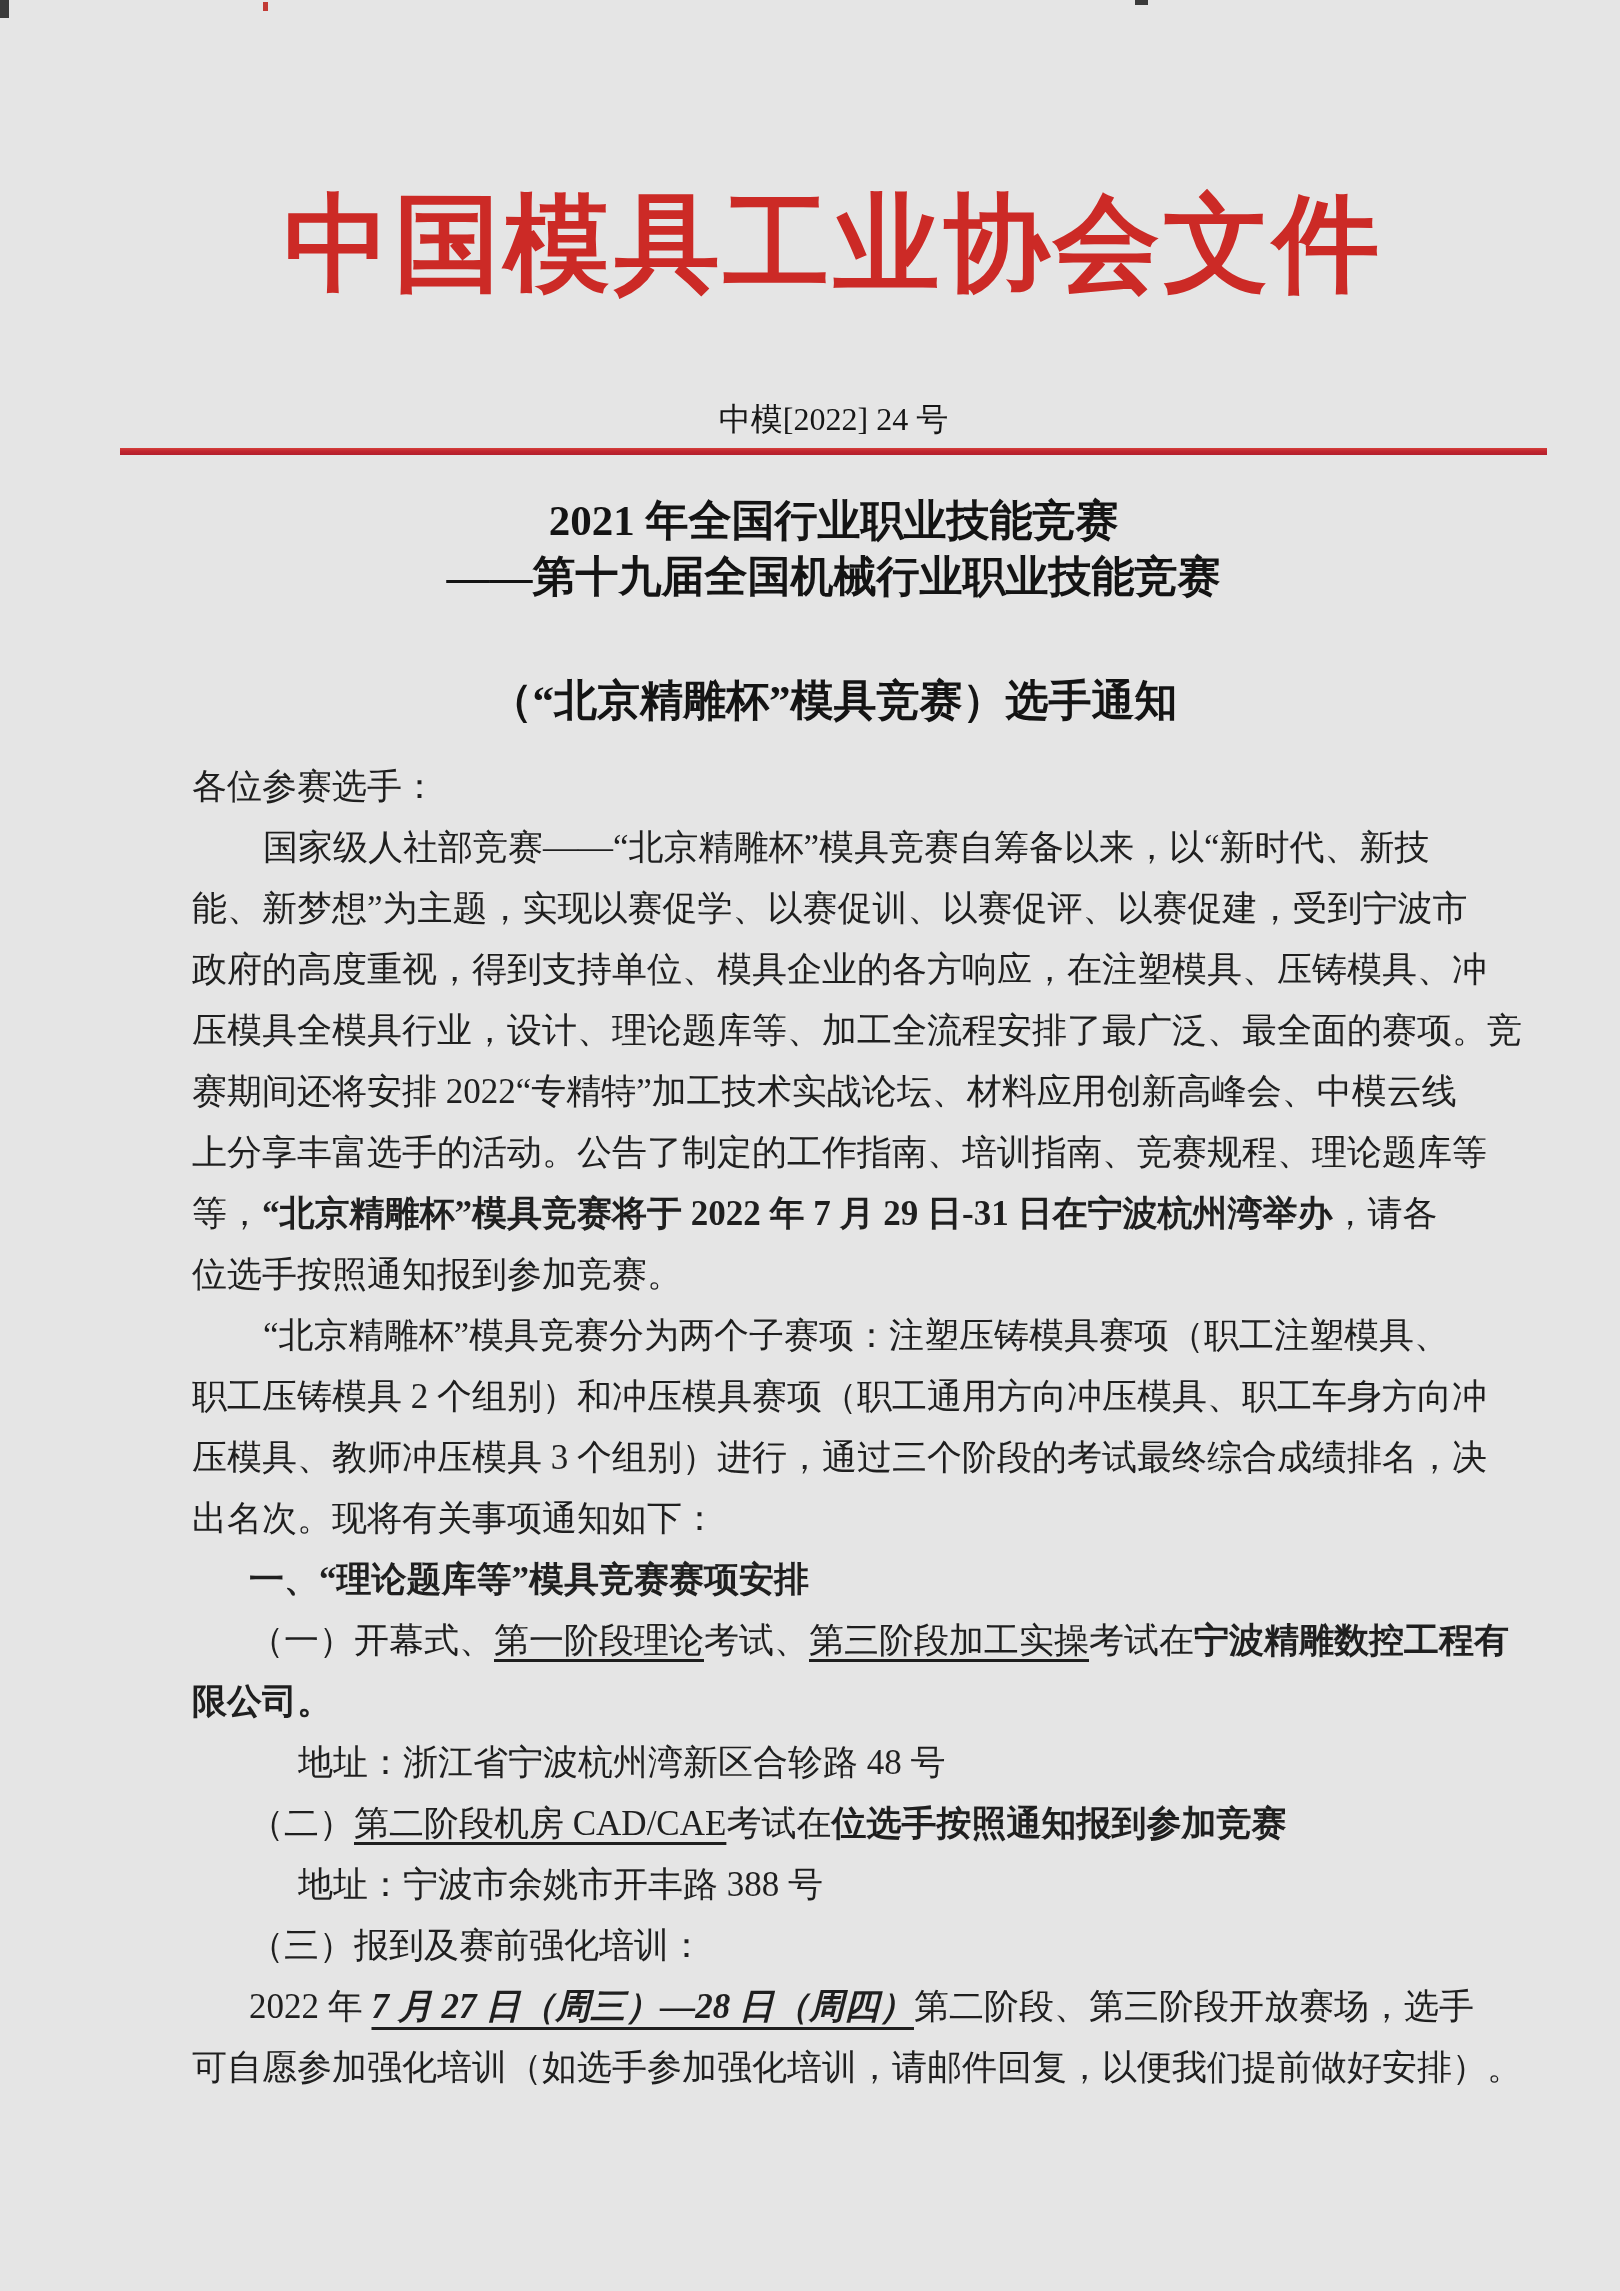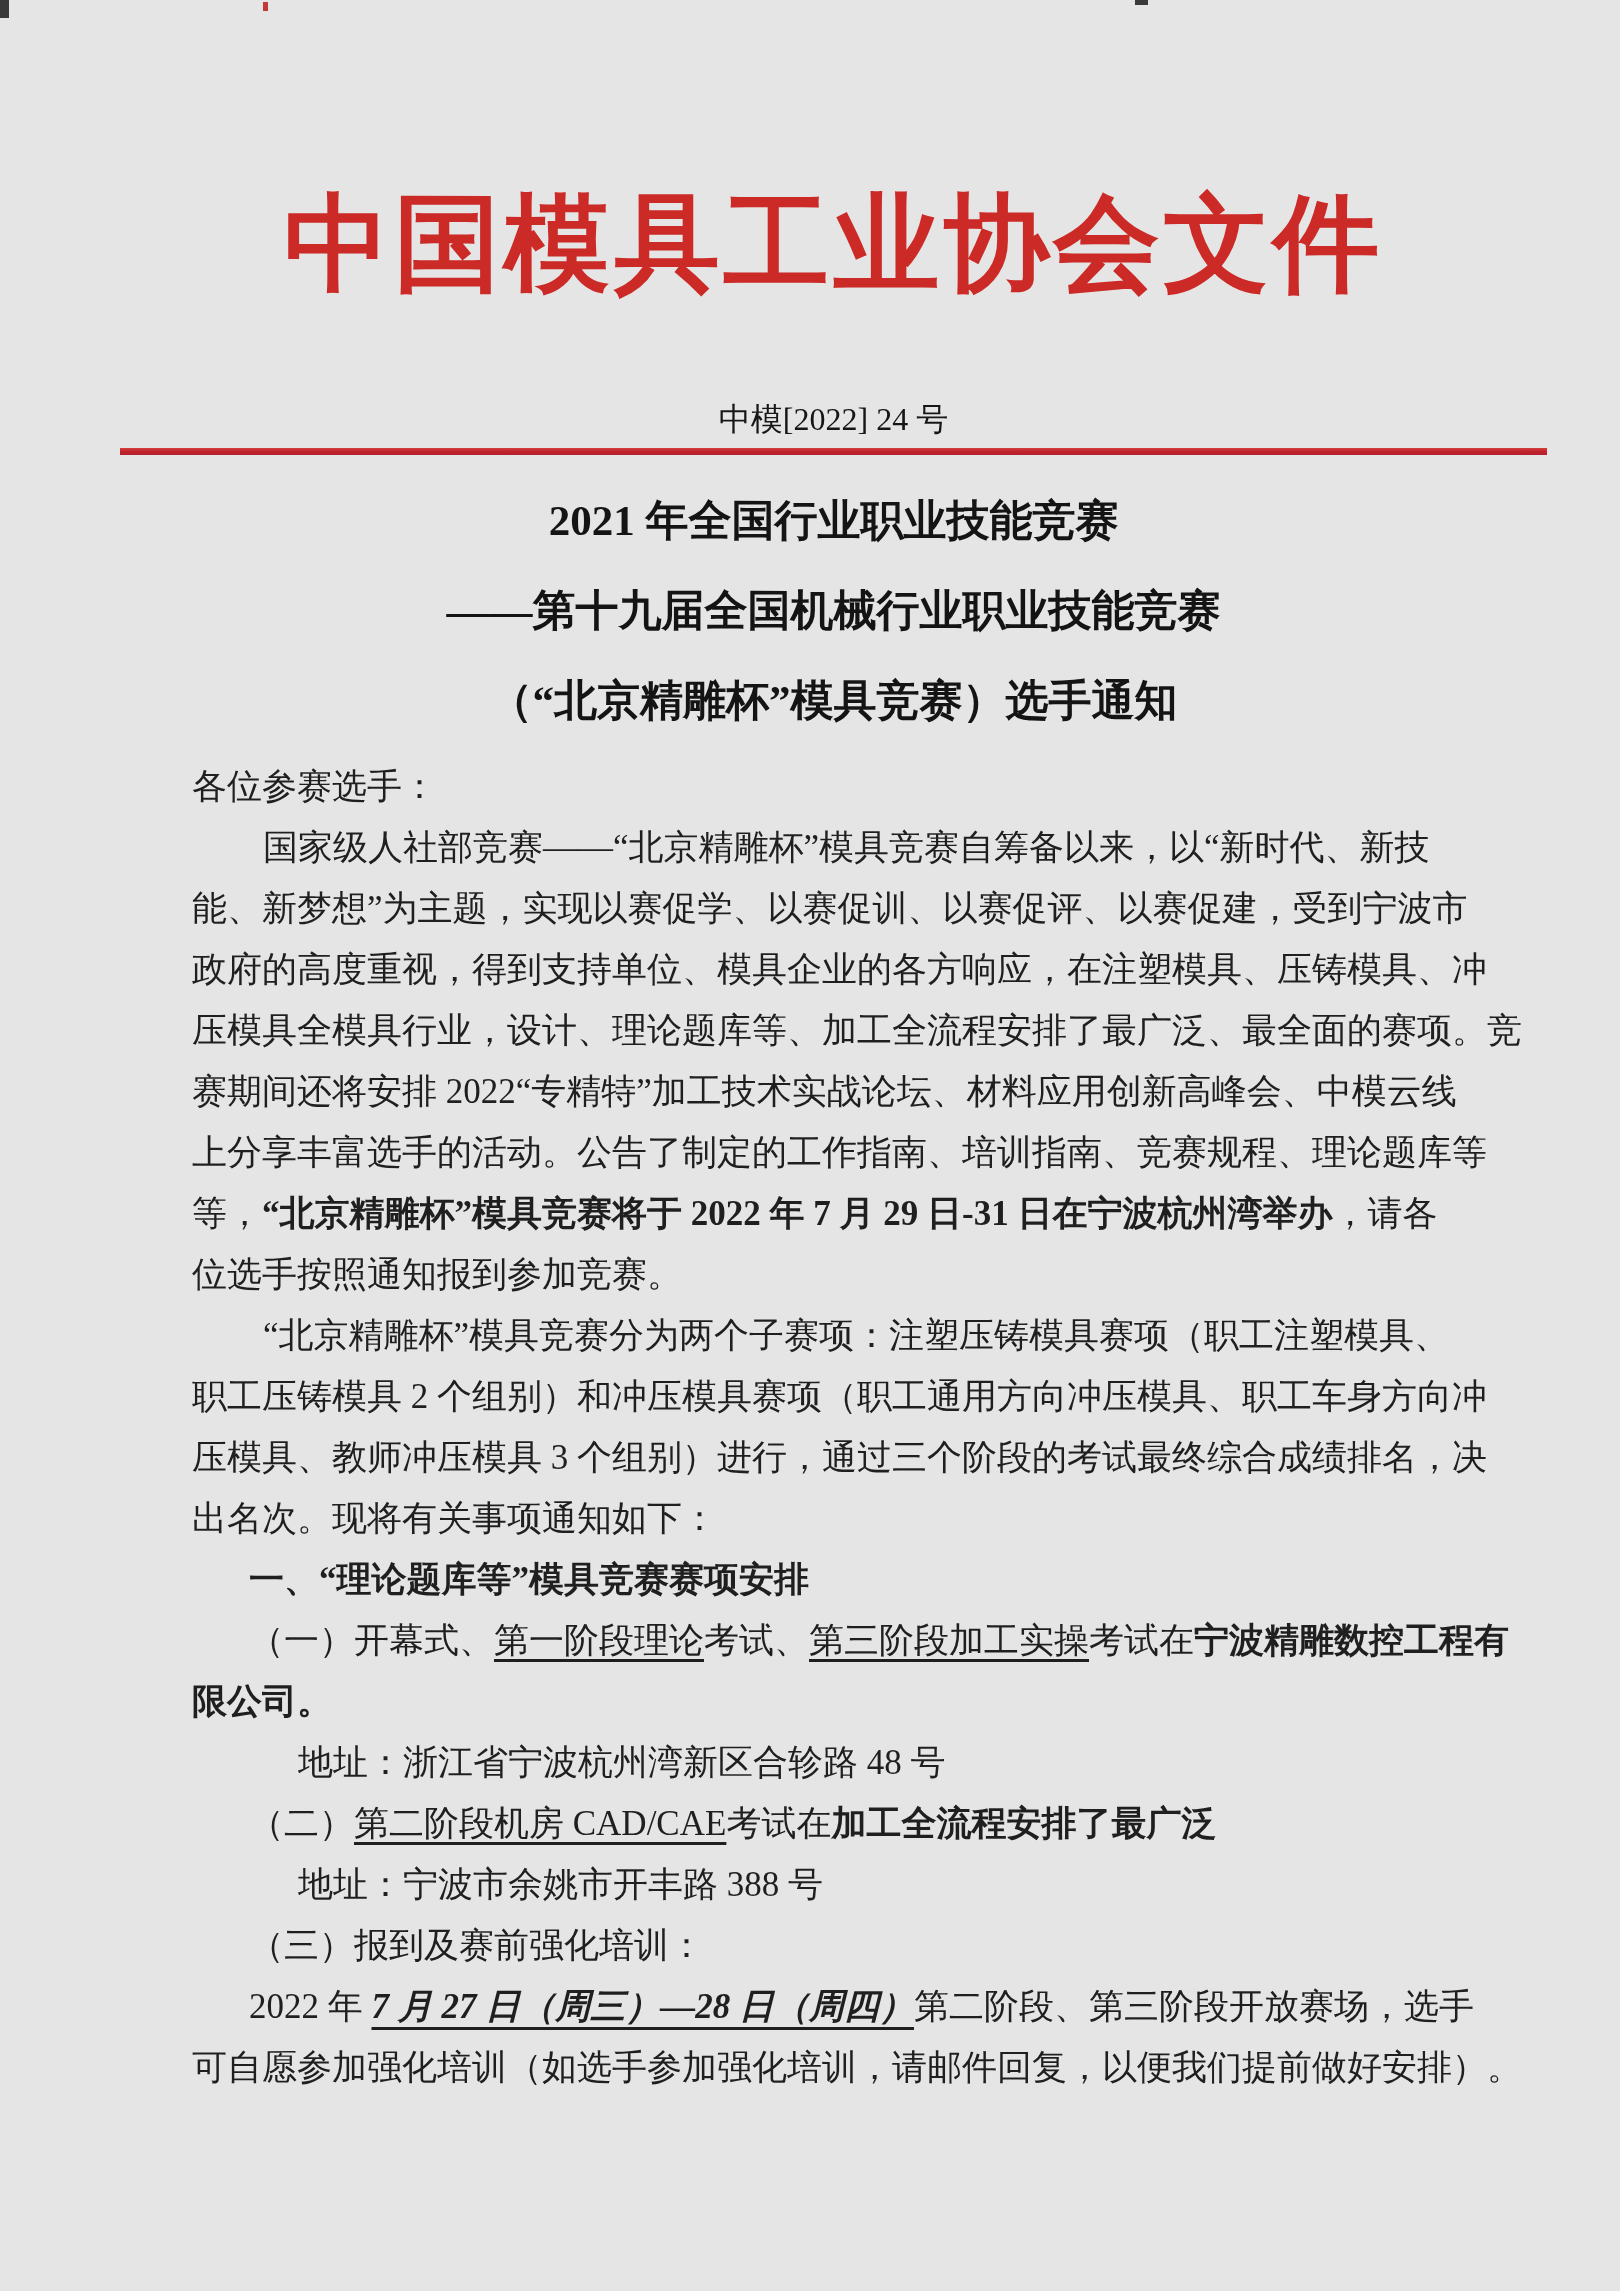--- a/index.html
+++ b/index.html
@@ -51,21 +51,21 @@
   .doc-heading{
     position:absolute;
     left:120px; width:1427px;
     text-align:center;
     font-size:43px;
     font-weight:bold;
     color:#141414;
     white-space:nowrap;
   }
   .h-line1{top:492px;}
-  .h-line2{top:582px;}
+  .h-line2{top:548px;}
   .h-line3{top:672px;}
 
   .body-block{
     position:absolute;
     left:192px; top:756px; width:1353px;
     font-size:35px;
     line-height:61px;
     color:var(--ink);
   }
   .bl{white-space:nowrap;height:61px;}
@@ -122,21 +122,21 @@
     <div class="bl">压模具、教师冲压模具 3 个组别）进行，通过三个阶段的考试最终综合成绩排名，决</div>
     <div class="bl">出名次。现将有关事项通知如下：</div>
 
     <div class="bl ind16 b">一、“理论题库等”模具竞赛赛项安排</div>
 
     <div class="bl ind16"><span>（一）开幕式、</span><span class="u">第一阶段理论</span><span>考试、</span><span class="u">第三阶段加工实操</span><span>考试在</span><span class="b">宁波精雕数控工程有</span></div>
     <div class="bl b">限公司。</div>
 
     <div class="bl ind3">地址：浙江省宁波杭州湾新区合轸路 48 号</div>
 
-    <div class="bl ind16"><span>（二）</span><span class="u">第二阶段机房 CAD/CAE</span><span>考试在</span><span class="b">加工全流程安排了最广泛</span></div>
+    <div class="bl ind16"><span>（二）</span><span class="u">第二阶段机房 CAD/CAE</span><span>考试在</span><span class="b">位选手按照通知报到参加竞赛</span></div>
 
     <div class="bl ind3">地址：宁波市余姚市开丰路 388 号</div>
 
     <div class="bl ind16">（三）报到及赛前强化培训：</div>
 
     <div class="bl ind16"><span>2022 年 </span><span class="biu">7 月 27 日（周三）—28 日（周四）</span><span>第二阶段、第三阶段开放赛场，选手</span></div>
     <div class="bl">可自愿参加强化培训（如选手参加强化培训，请邮件回复，以便我们提前做好安排）。</div>
   </div>
 
 </div>

